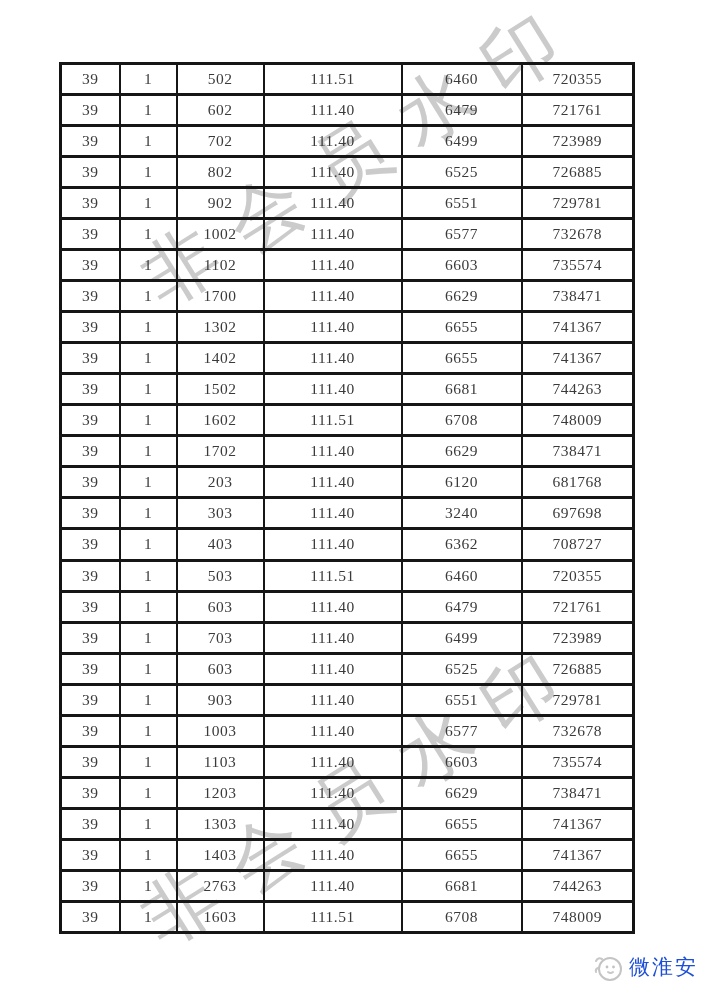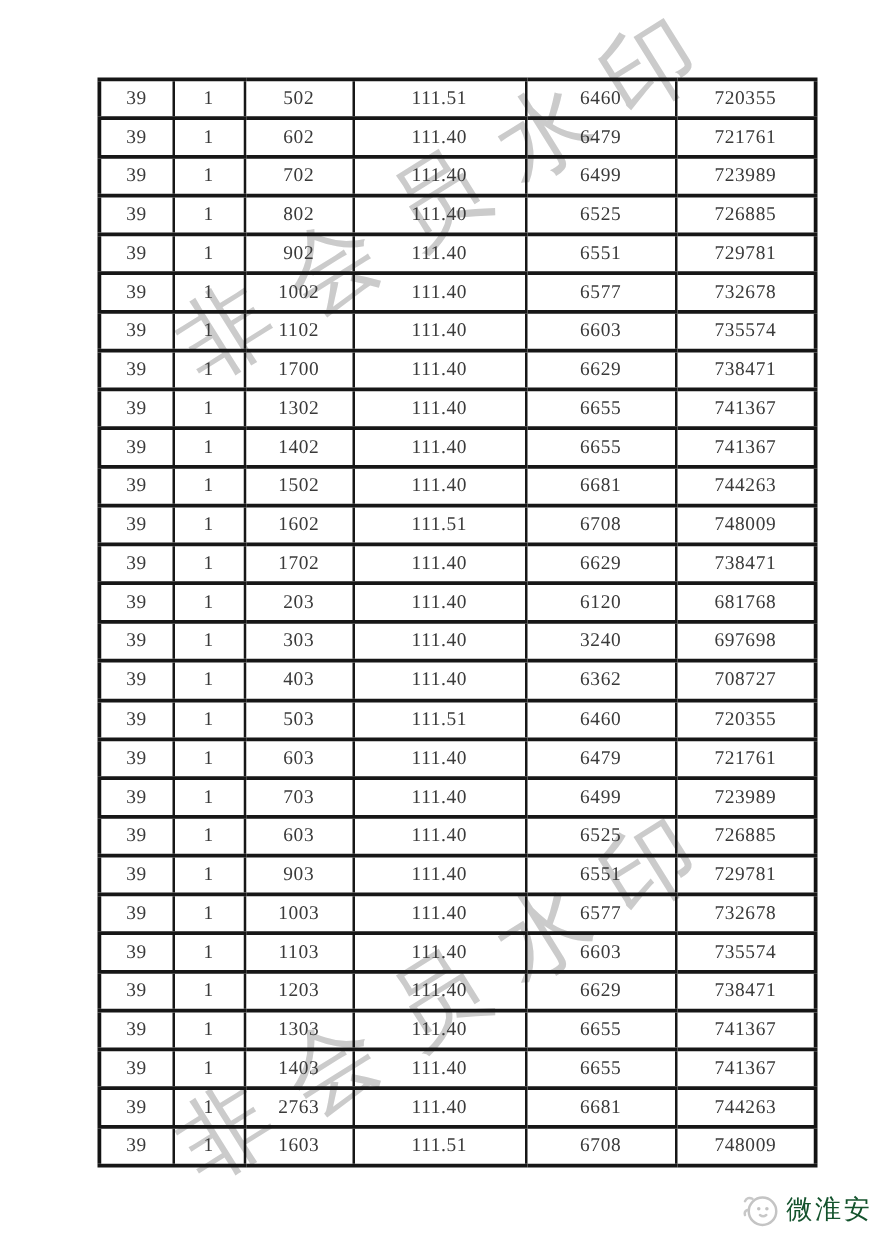--- a/index.html
+++ b/index.html
@@ -35,21 +35,20 @@
     pointer-events: none;
   }
   .wm-1 { left: 149px; top: 248px; }
   .wm-2 { left: 149px; top: 888px; }
 
   .table-wrap {
     position: absolute;
     left: 59px;
     top: 62px;
     z-index: 2;
-    margin-left: 19px;
   }
   table.price-table {
     border-collapse: collapse;
     table-layout: fixed;
     width: 573px;
     height: 872px;
     border: 3px solid #131313;
     background: transparent;
   }
   table.price-table td {
@@ -339,16 +338,16 @@
 
   <div class="brand">
     <svg width="30" height="32" viewBox="0 0 30 32" fill="none" stroke="#c2c2c2" stroke-width="2" stroke-linecap="round">
       <circle cx="17" cy="18" r="11" stroke="#c4c4c4"></circle>
       <path d="M3 10 q2 -4 6 -2" stroke="#c8c8c8"></path>
       <path d="M5 17 q-3 1 -2 4" stroke="#c8c8c8"></path>
       <circle cx="14" cy="16" r="1.4" fill="#c2c2c2" stroke="none"></circle>
       <circle cx="20.5" cy="16" r="1.4" fill="#c2c2c2" stroke="none"></circle>
       <path d="M15 21 q2.5 2 5 0" stroke="#c8c8c8"></path>
     </svg>
-    <span class="label" style="color: #14532d;">微淮安</span>
+    <span class="label" style="color: #1d4ed8;">微淮安</span>
   </div>
 
 </div>
 
 </body></html>

